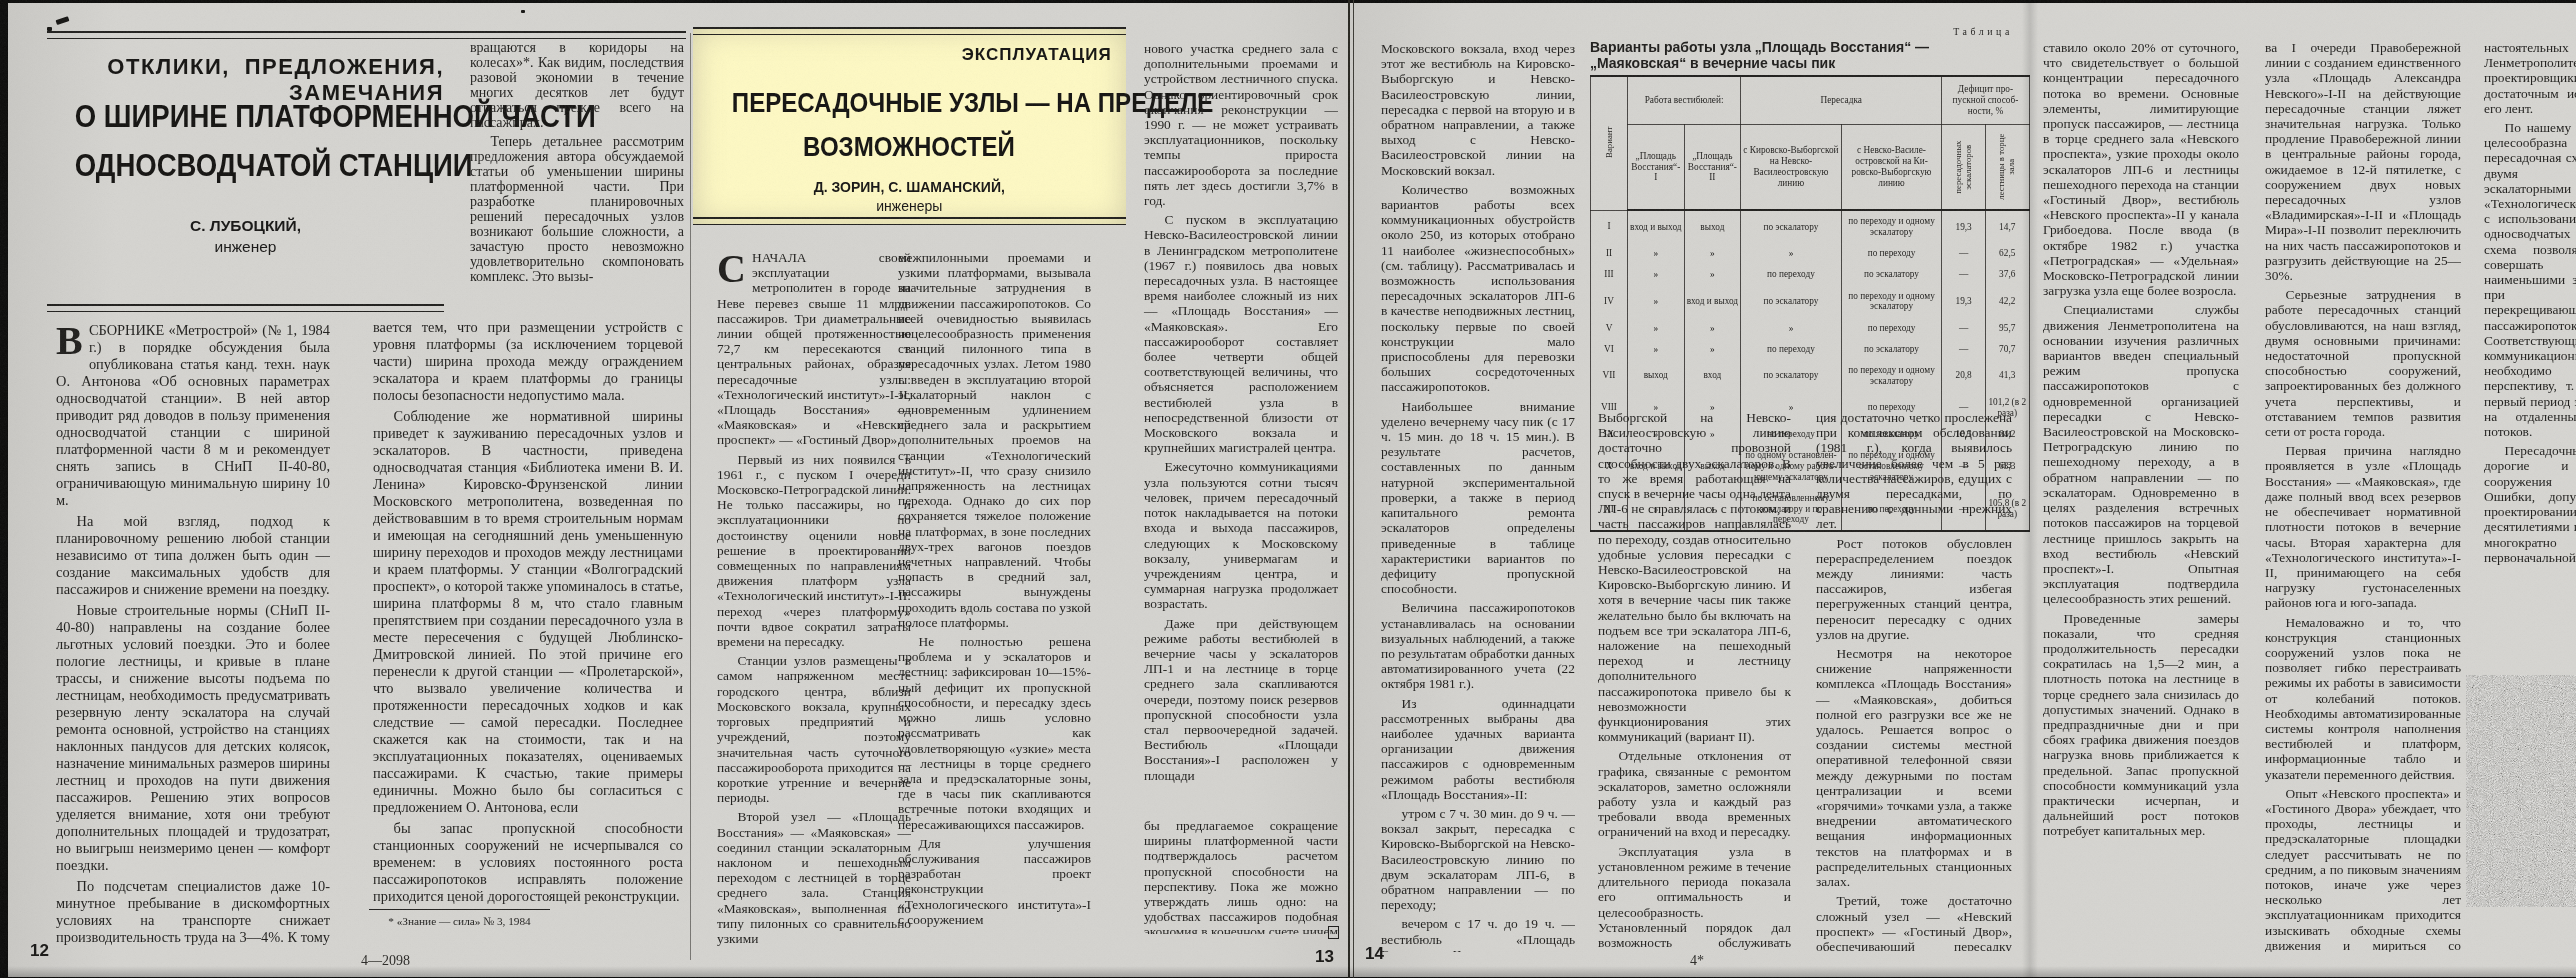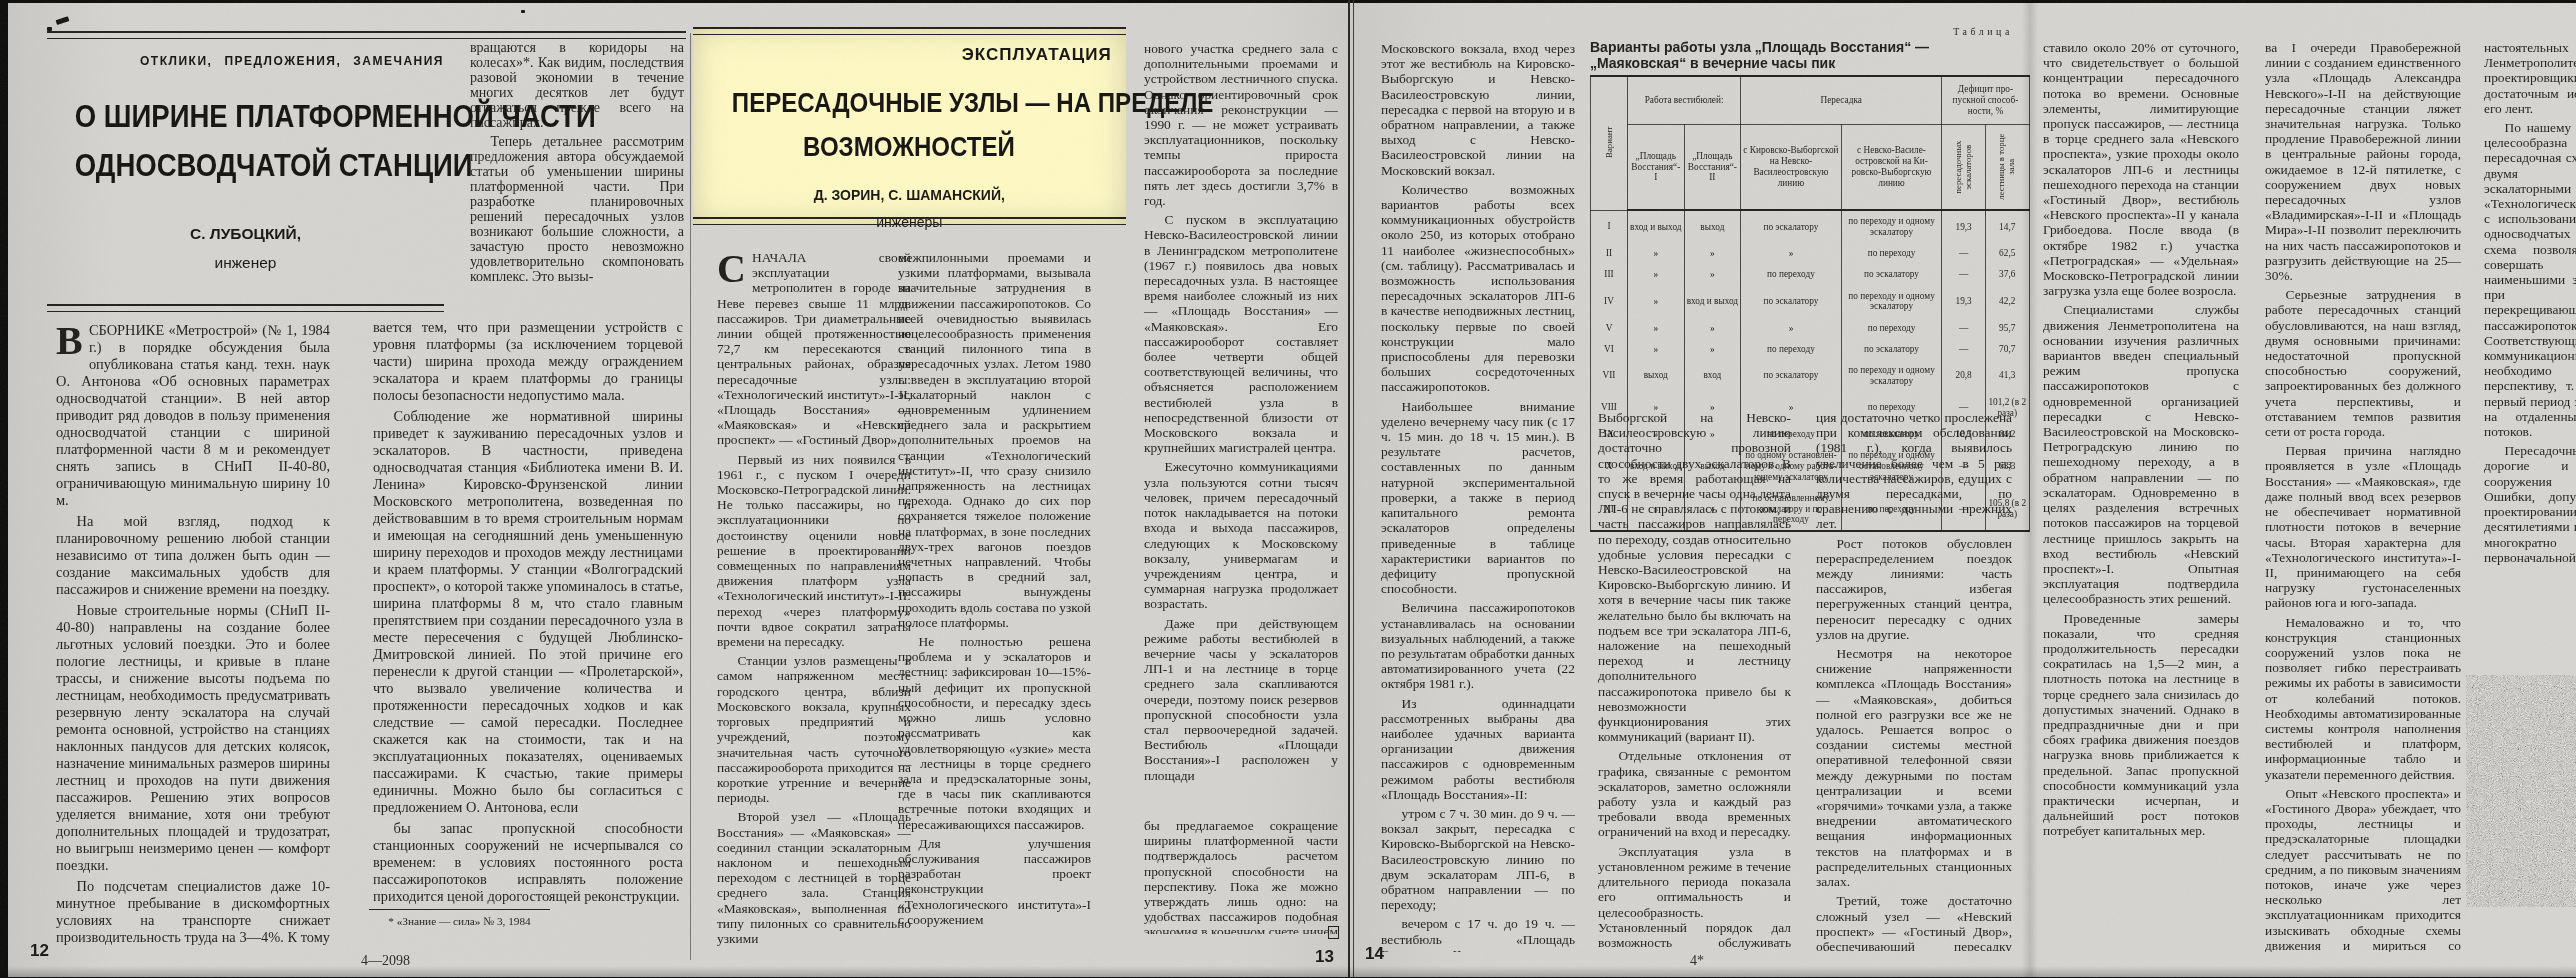--- a/index.html
+++ b/index.html
@@ -15,21 +15,21 @@
   .vseam2{position:absolute;top:0;bottom:0;width:0.5px;background:#3a3933;}
   .vrule{position:absolute;width:1px;background:rgba(40,38,34,.55);}
   .fold{position:absolute;top:0;bottom:0;width:15.5px;background:linear-gradient(90deg,rgba(0,0,0,0) 0%,rgba(0,0,0,.12) 50%,rgba(0,0,0,0) 100%);}
 
   
   .rubric{position:absolute;font-family:"Liberation Sans","DejaVu Sans",sans-serif;font-weight:bold;
           color:#141311;text-align:right;transform-origin:right center;}
   .headline{position:absolute;font-family:"Liberation Sans","DejaVu Sans",sans-serif;font-weight:bold;color:#131210;}
   .headline p{margin:0;text-align:center;transform:scaleX(.86);transform-origin:center;white-space:nowrap;}
   .byline{position:absolute;text-align:center;font-family:"Liberation Sans","DejaVu Sans",sans-serif;color:#161514;}
-  .byline p{margin:8px;text-align:center;}
+  .byline p{margin:0;text-align:center;}
   .byline p:first-child{font-weight:bold;}
 
   
   .col{position:absolute;text-align:justify;overflow:hidden;}
   .col p{margin:4px;text-indent:20.6px;}
   .col p:first-child{text-indent:0;}
   .sz12{font-size:14.4px;line-height:17px;}           
   .sz12b{font-size:14px;line-height:15px;}          
   .szbody{font-size:13.4px;line-height:15.2px;}       
   .dropcap{float:left;font-size:40px;line-height:31px;font-weight:bold;padding:3.1px 6.2px 0 0;text-indent:0;}
@@ -73,21 +73,21 @@
 <body>
 
 <div id="stage">
   <div id="paper"></div>
 
   <div class="speck" style="left:56px;top:17.5px;width:13.4px;height:5.2px;transform:rotate(-18deg);"></div>
   <div class="speck" style="left:47px;top:27px;width:5.2px;height:4.1px;"></div>
   <div class="speck" style="left:521px;top:10.3px;width:4.1px;height:3.1px;"></div>
 
   <div class="drule" style="left:47px;top:31px;width:639px;"></div>
-  <div class="rubric" style="left:47px;top:54px;width:397px;font-size:12px;letter-spacing:1.5px;word-spacing:7.2px;">ОТКЛИКИ, ПРЕДЛОЖЕНИЯ, ЗАМЕЧАНИЯ</div>
+  <div class="rubric" style="left:47px;top:54px;width:397px;font-size:22px;letter-spacing:1.5px;word-spacing:7.2px;">ОТКЛИКИ, ПРЕДЛОЖЕНИЯ, ЗАМЕЧАНИЯ</div>
   <div class="headline" style="left:47px;top:92px;width:397px;font-size:32px;line-height:49px;">
       <p>О ШИРИНЕ ПЛАТФОРМЕННОЙ ЧАСТИ</p>
       <p>ОДНОСВОДЧАТОЙ СТАНЦИИ</p>
     </div>
   <div class="byline" style="left:47px;top:216px;width:397px;font-size:15.5px;line-height:20.6px;">
       <p>С. ЛУБОЦКИЙ,</p>
       <p>инженер</p>
     </div>
   <div class="drule" style="left:47px;top:304px;width:397px;"></div>
 

